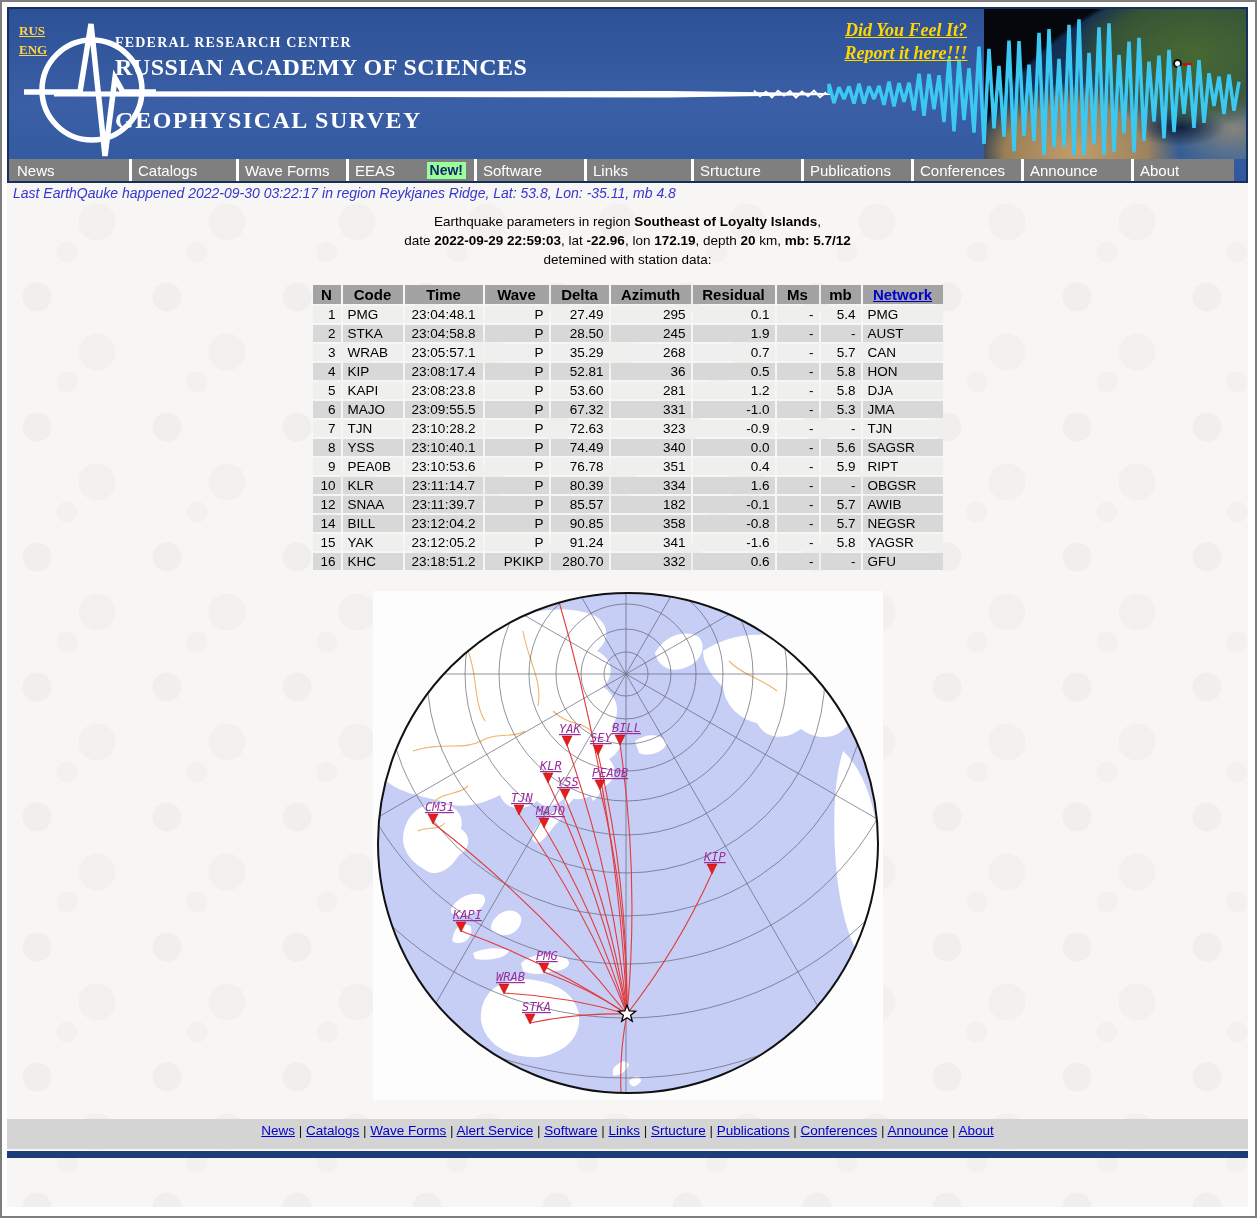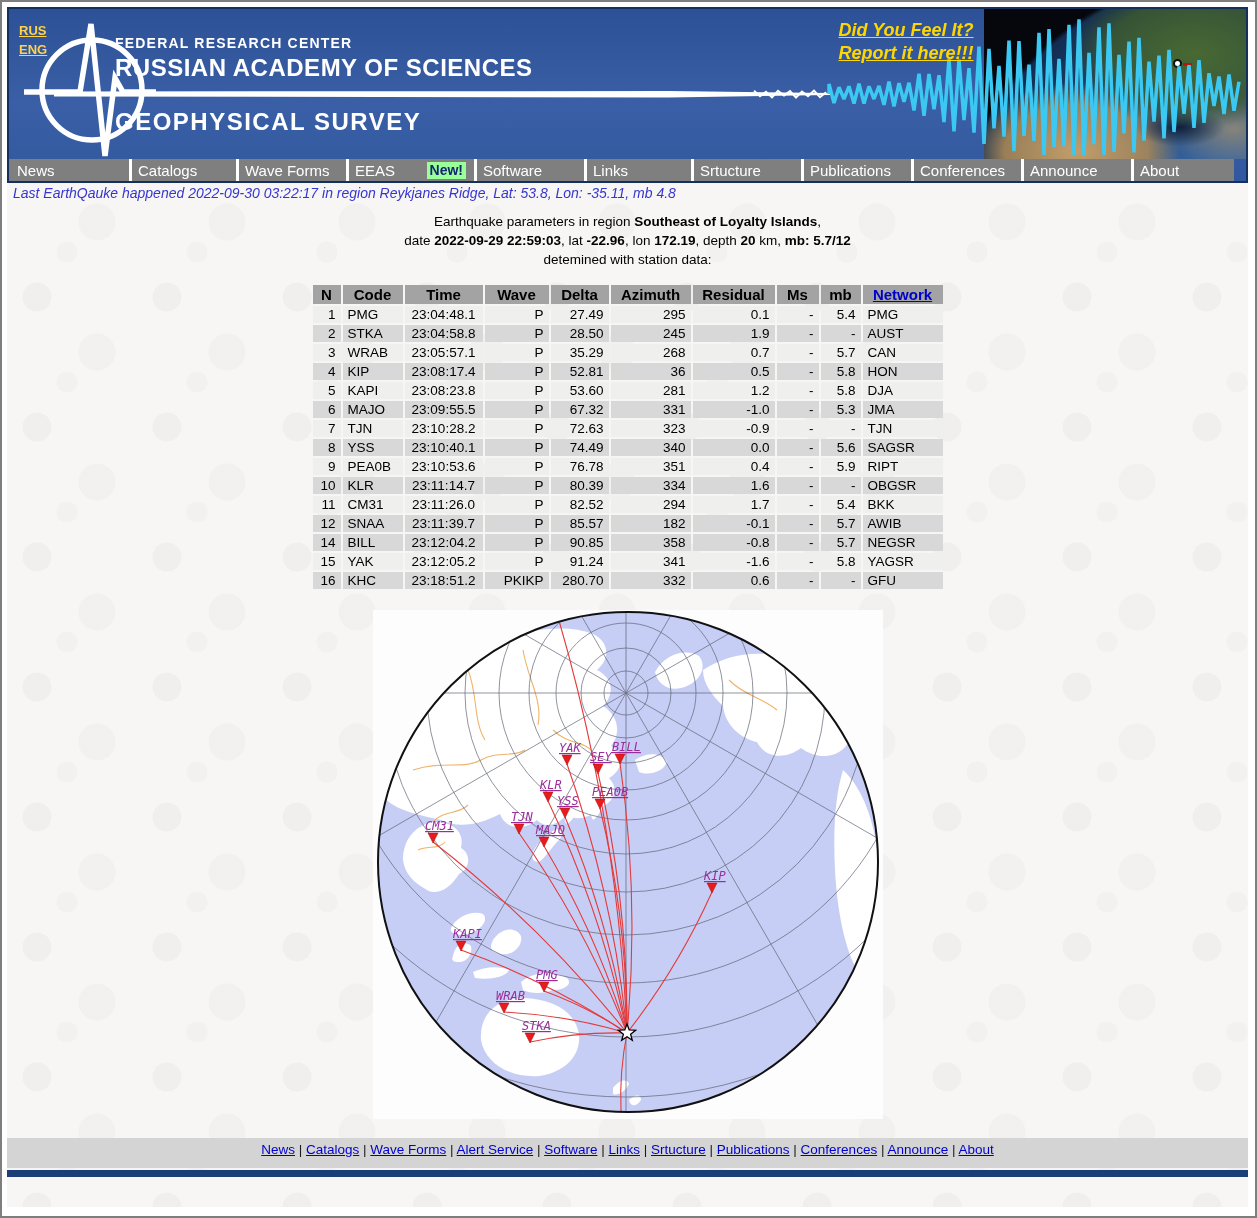--- a/index.html
+++ b/index.html
@@ -8,21 +8,21 @@
   .outer{width:1257px;height:1218px;border:2px solid #7e7e7e;background:#fff;padding:5px;}
   .page{width:1241px;min-height:1200px;background-color:#f7f6f4;
     background-image:
       radial-gradient(circle at 30px 30px, rgba(120,115,105,.05) 14px, transparent 15px),
       radial-gradient(circle at 90px 85px, rgba(120,115,105,.04) 18px, transparent 19px),
       radial-gradient(circle at 60px 115px, rgba(120,115,105,.035) 10px, transparent 11px);
     background-size:130px 130px;
     position:relative;}
   
   .header{position:relative;height:176px;border:2px solid #16305e;background:linear-gradient(180deg,#2d5196 0%,#3a5fa6 55%,#31589e 100%);overflow:hidden;}
-  .hdr-top{position:relative;height:187px;}
+  .hdr-top{position:relative;height:187px;font-family:Liberation Serif, serif;}
   .lang{position:absolute;left:10px;top:12px;z-index:6;}
   .lang a{display:block;color:#ffd24a;font-weight:bold;font-size:13px;text-decoration:underline;line-height:19px;cursor:pointer;}
   .logo-svg{position:absolute;left:15px;top:9px;z-index:5;}
   .orgtext{position:absolute;left:106px;top:26px;color:#fff;z-index:5;}
   .org1{font-size:14px;font-weight:bold;letter-spacing:1.2px;}
   .org2{font-size:24px;font-weight:bold;letter-spacing:.5px;margin-top:3px;}
   .org3{font-size:24px;font-weight:bold;letter-spacing:1.5px;margin-top:26px;}
   .feelit{position:absolute;left:762px;top:10px;width:270px;text-align:center;z-index:7;}
   .feelit a{display:block;color:#ffd700;font-weight:bold;font-style:italic;font-size:18px;text-decoration:underline;line-height:23px;cursor:pointer;}
   .earth{position:absolute;right:0;top:0;width:262px;height:150px;z-index:1;
@@ -272,32 +272,20 @@
             <td class="r">10</td>
             <td class="l">KLR</td>
             <td class="c">23:11:14.7</td>
             <td class="r">P</td>
             <td class="r">80.39</td>
             <td class="r">334</td>
             <td class="r">1.6</td>
             <td class="r">-</td>
             <td class="r">-</td>
             <td class="l">OBGSR</td>
-          </tr>
-          <tr class="odd">
-            <td class="r">11</td>
-            <td class="l">CM31</td>
-            <td class="c">23:11:26.0</td>
-            <td class="r">P</td>
-            <td class="r">82.52</td>
-            <td class="r">294</td>
-            <td class="r">1.7</td>
-            <td class="r">-</td>
-            <td class="r">5.4</td>
-            <td class="l">BKK</td>
           </tr>
           <tr class="even">
             <td class="r">12</td>
             <td class="l">SNAA</td>
             <td class="c">23:11:39.7</td>
             <td class="r">P</td>
             <td class="r">85.57</td>
             <td class="r">182</td>
             <td class="r">-0.1</td>
             <td class="r">-</td>

